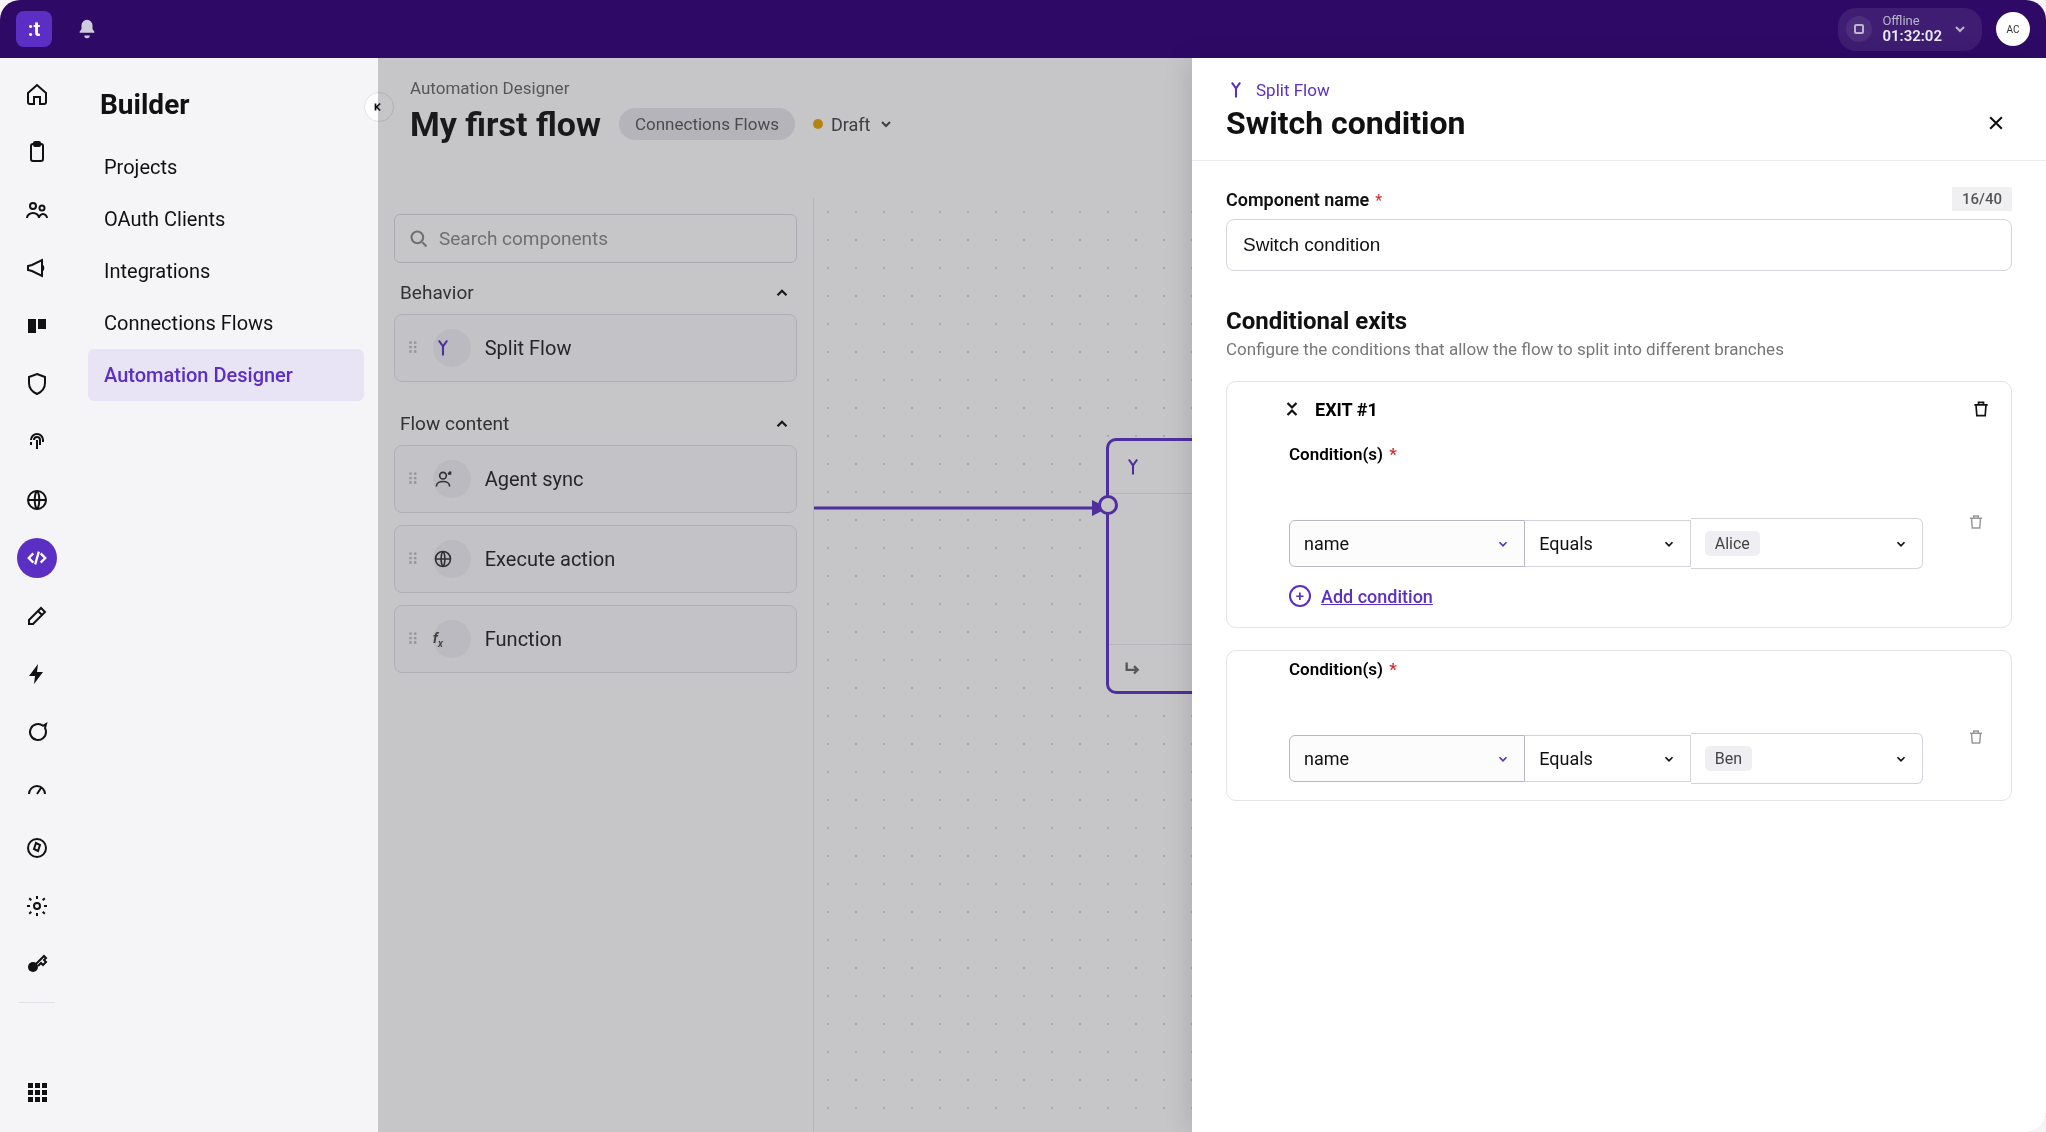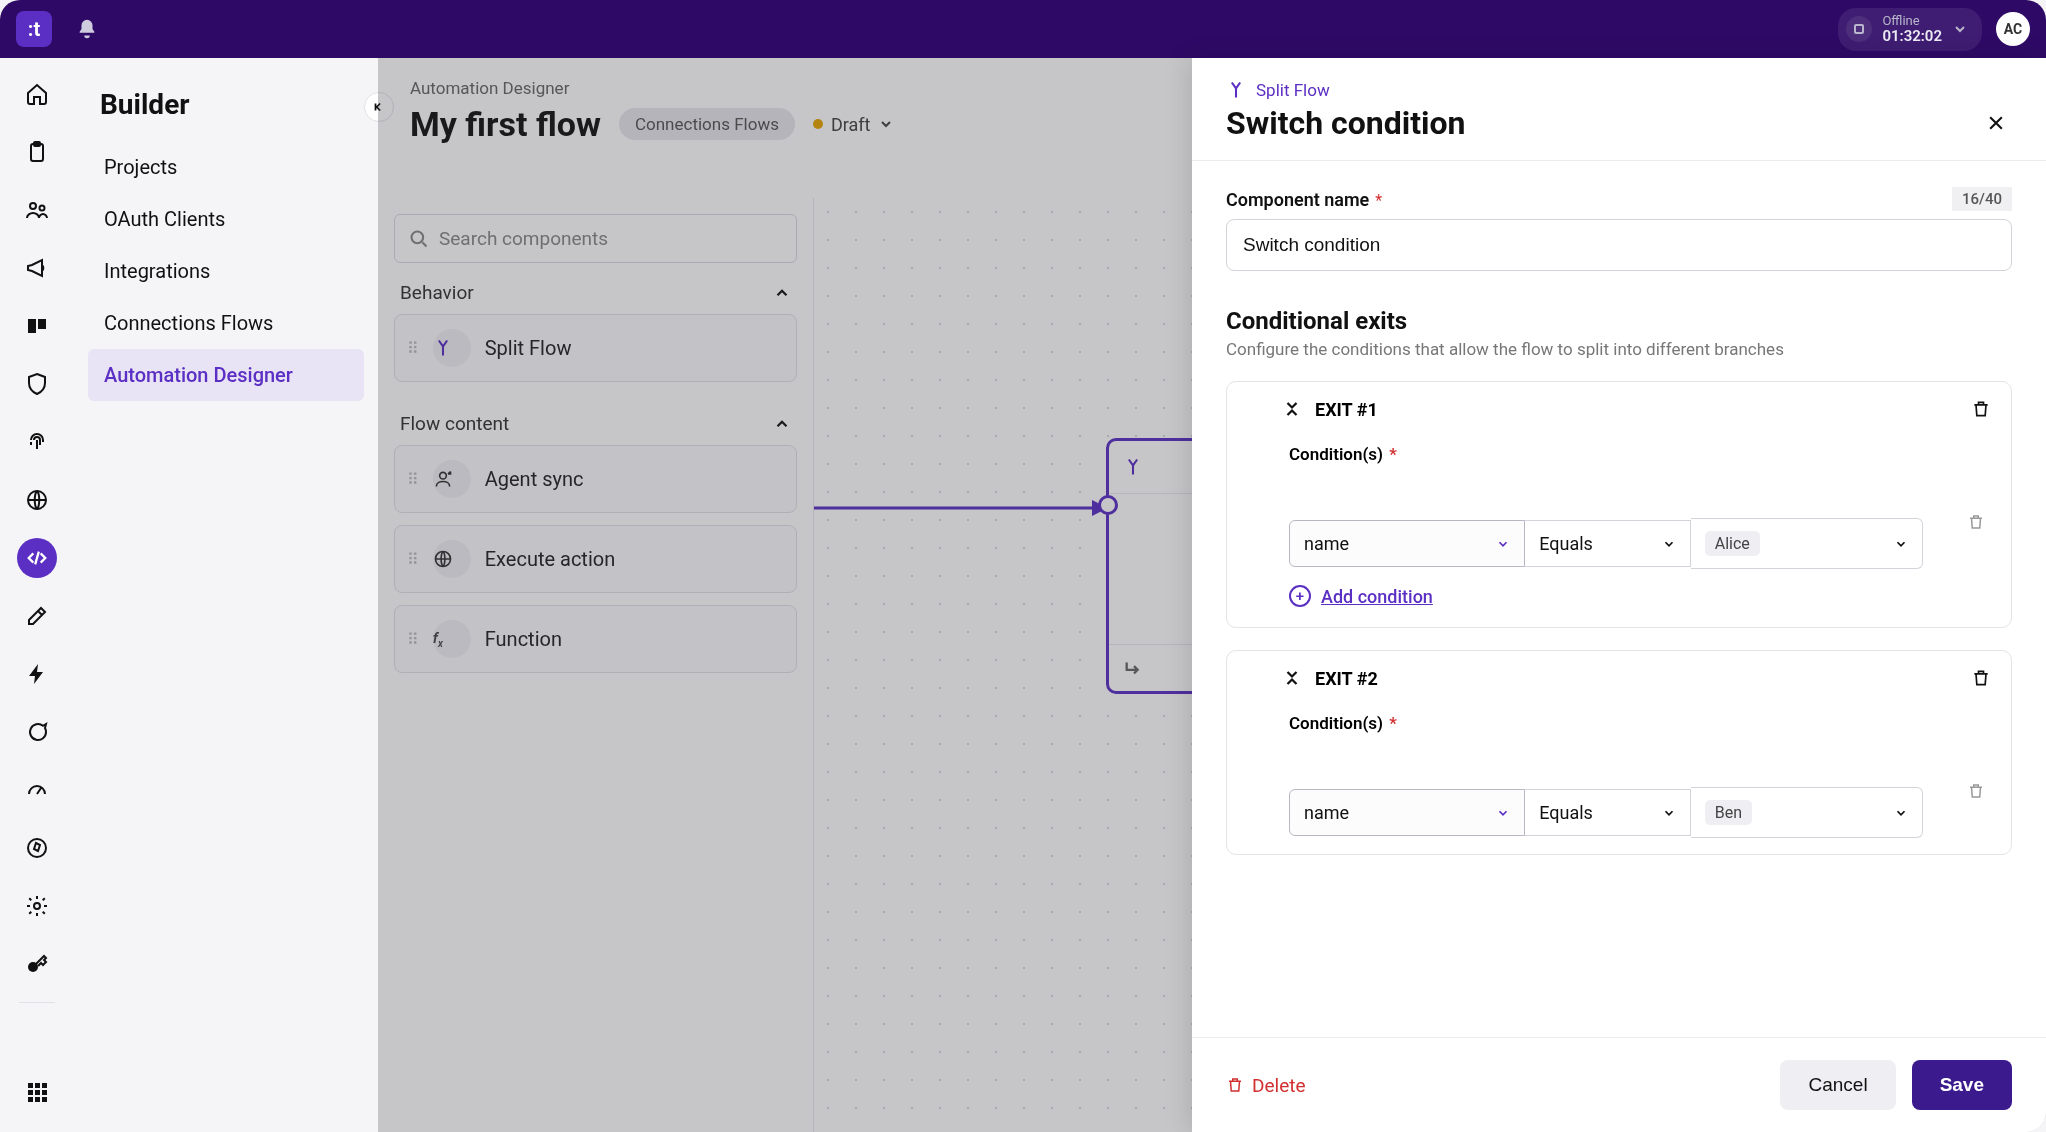--- a/index.html
+++ b/index.html
@@ -45,21 +45,21 @@
     display: flex; align-items: center; justify-content: center;
   }
   .offline-chip .stop-sq { width: 10px; height: 10px; border: 2px solid #b9b6cc; border-radius: 2px; }
   .offline-text .l1 { font-size: 13px; line-height: 1; color: #b9b6cc;}
   .offline-text .l2 { font-size: 15px; line-height: 1.2; font-weight: 600; color: #eceaf4;}
   .chev { color: #b9b6cc; }
   .avatar {
     width: 34px; height: 34px; border-radius: 50%;
     background: #fff; color: #333;
     display: flex; align-items: center; justify-content: center;
-    font-weight: 700; font-size: 14px;
+    font-weight: 400; font-size: 10px;
   }
   
   .iconrail {
     position: absolute; left: 0; top: 58px; bottom: 0;
     width: 74px; background: #f5f5f7;
     display: flex; flex-direction: column; align-items: center;
     padding-top: 16px; gap: 18px;
   }
   .iconrail .ritem {
     width: 40px; height: 40px;
@@ -578,33 +578,20 @@
         </div>
       </div>
       <div class="add-cond">
         <span class="plus">+</span>
         <span class="txt">Add condition</span>
       </div>
     </div>
 
     
     <div class="exit-card">
-      <div class="exit-card-head">
-        <div class="lhs">
-          <svg width="18" height="22" viewBox="0 0 24 24" fill="none" stroke="#111" stroke-width="3">
-              <path d="M6 4l6 6 6-6M6 20l6-6 6 6"></path>
-            </svg>
-          <span>EXIT #2</span>
-        </div>
-        <div>
-          <svg width="20" height="22" viewBox="0 0 24 24" fill="none" stroke="#111" stroke-width="2">
-              <path d="M4 7h16M9 7V4h6v3M6 7l1 13h10l1-13"></path>
-            </svg>
-        </div>
-      </div>
       <div class="cond-label"><span>Condition(s)</span><span class="req"> *</span></div>
       <div class="cond-row">
         <div class="sel first">
           <span>name</span>
           <svg width="14" height="14" viewBox="0 0 24 24" fill="none" stroke="#5b2fc4" stroke-width="3">
               <path d="M6 9l6 6 6-6"></path>
             </svg>
         </div>
         <div class="sel mid">
           <span>Equals</span>
@@ -620,25 +607,13 @@
         </div>
         <div class="trash-mini">
           <svg width="18" height="20" viewBox="0 0 24 24" fill="none" stroke="#999" stroke-width="2">
               <path d="M4 7h16M9 7V4h6v3M6 7l1 13h10l1-13"></path>
             </svg>
         </div>
       </div>
     </div>
   </div>
 
-  <div class="panel-footer">
-    <div class="danger">
-      <svg width="18" height="20" viewBox="0 0 24 24" fill="none" stroke="#d12f2f" stroke-width="2">
-          <path d="M4 7h16M9 7V4h6v3M6 7l1 13h10l1-13"></path>
-        </svg>
-      <span>Delete</span>
-    </div>
-    <div class="footer-right">
-      <button class="btn secondary">Cancel</button>
-      <button class="btn primary">Save</button>
-    </div>
-  </div>
 </div>
 
 </body></html>

